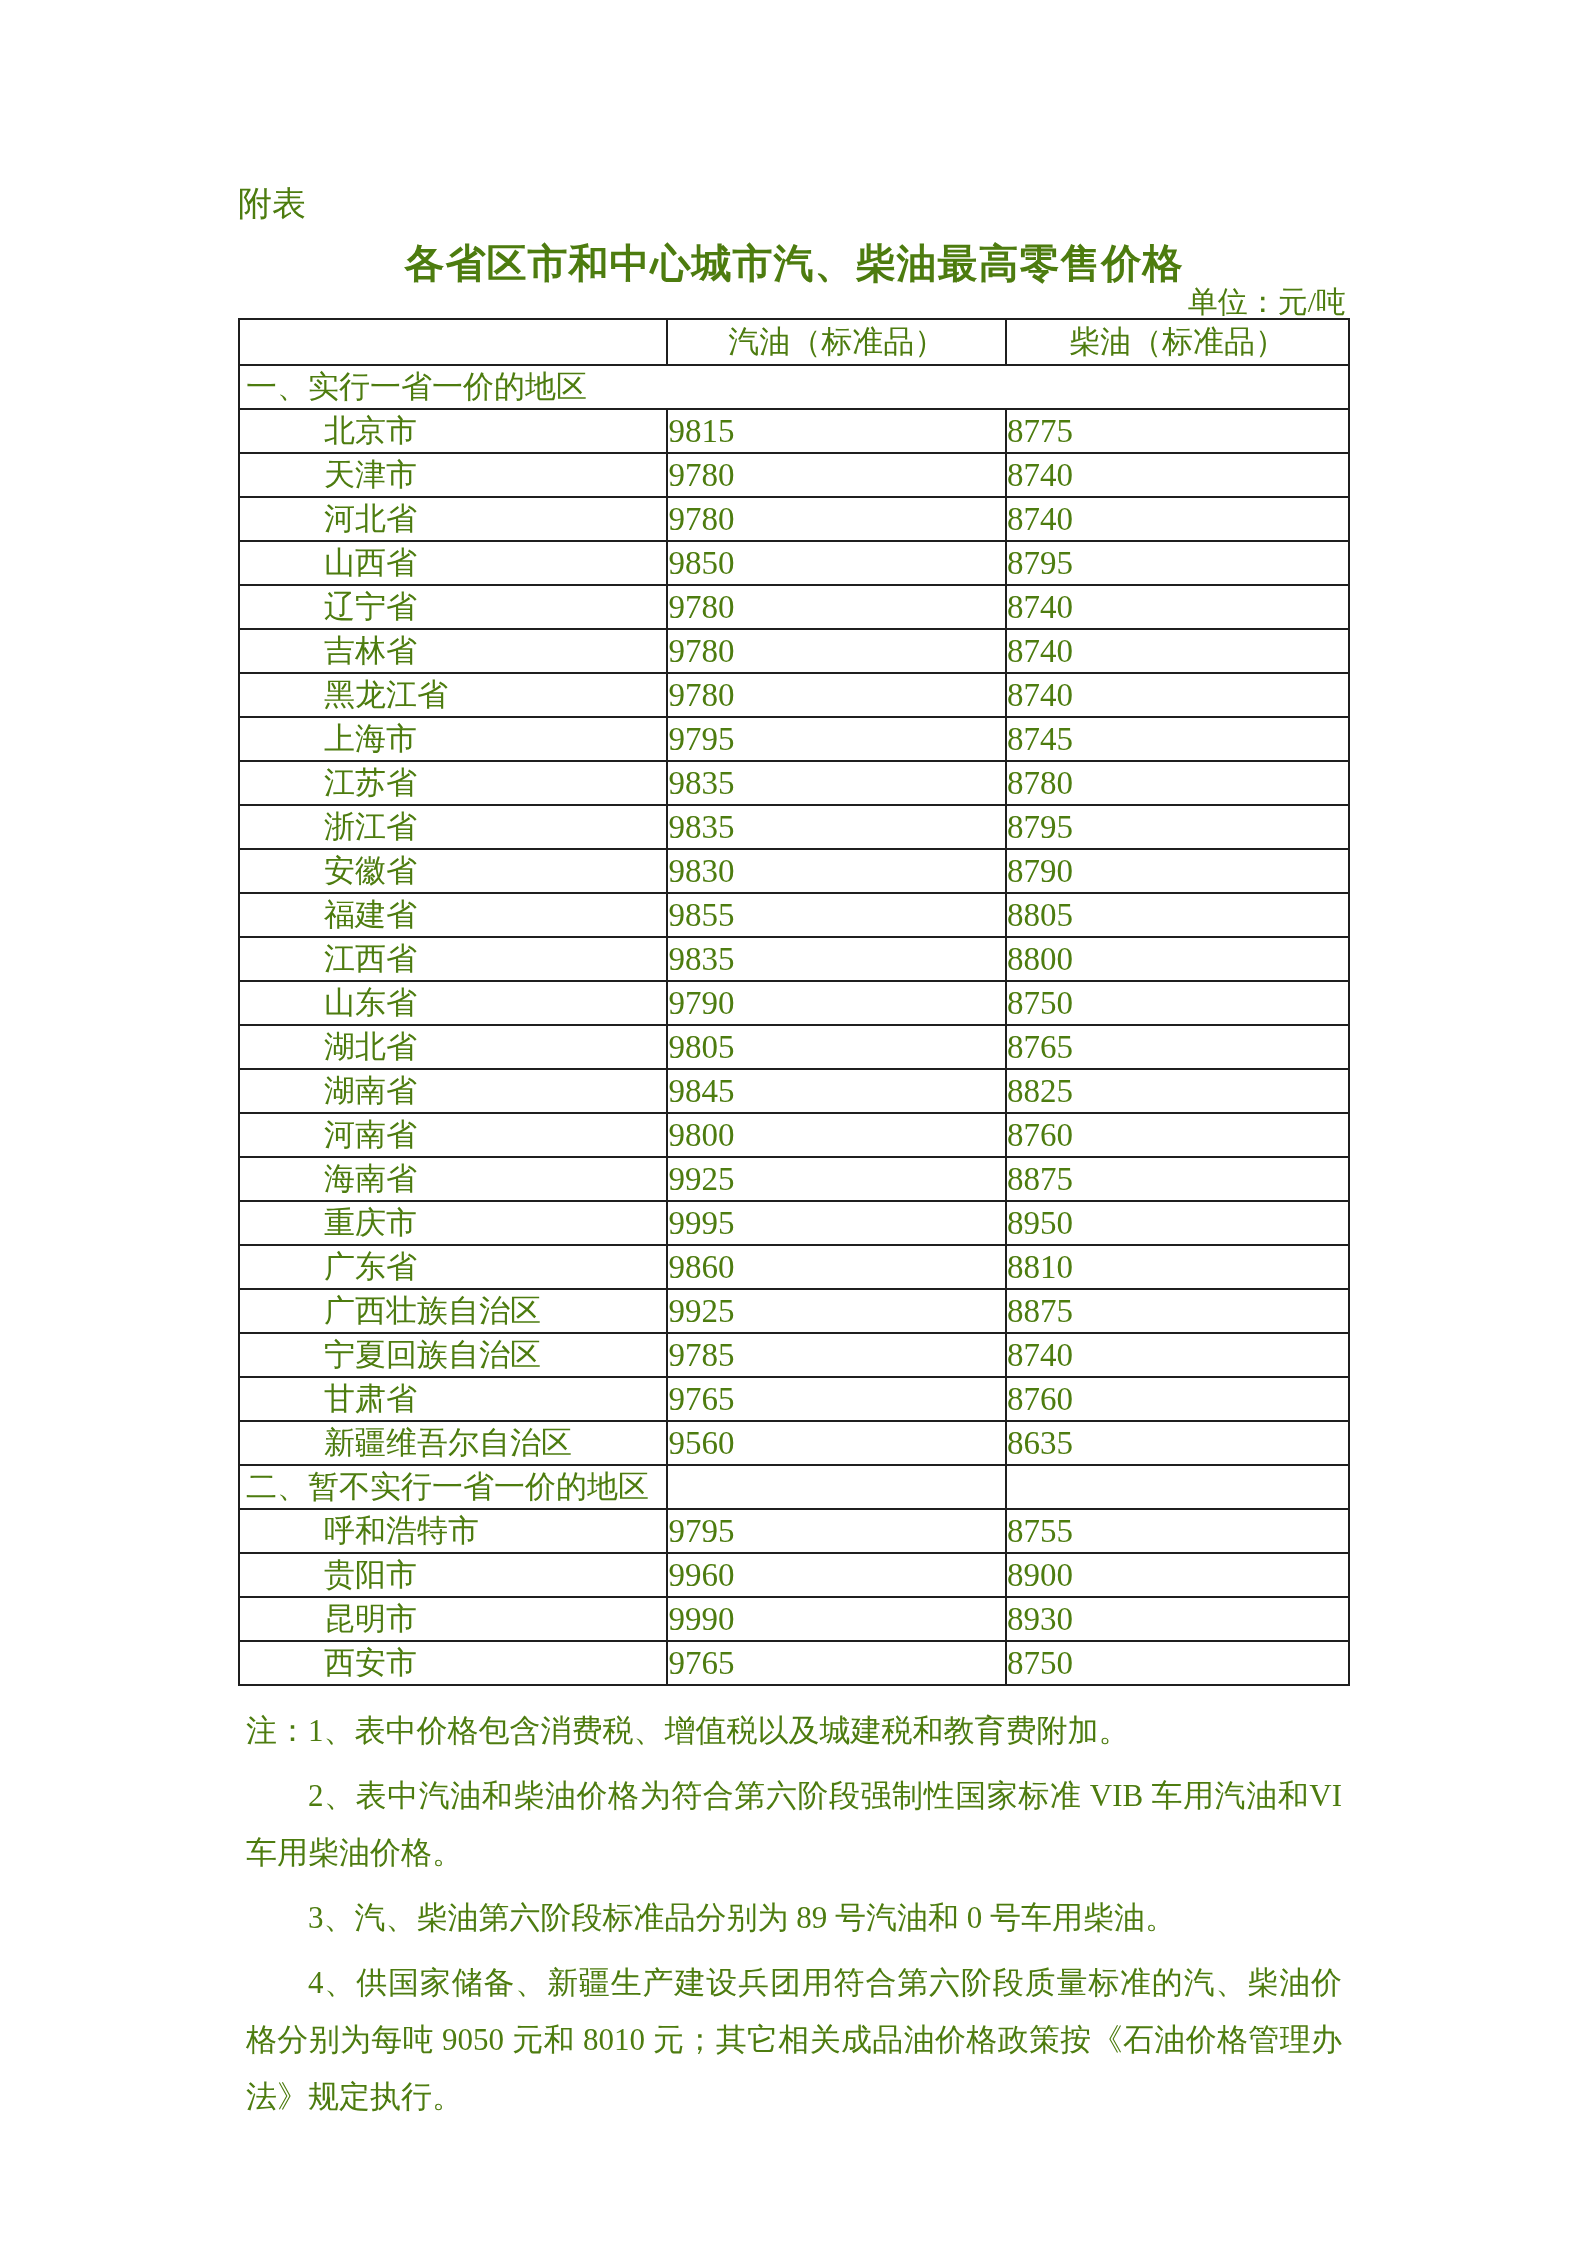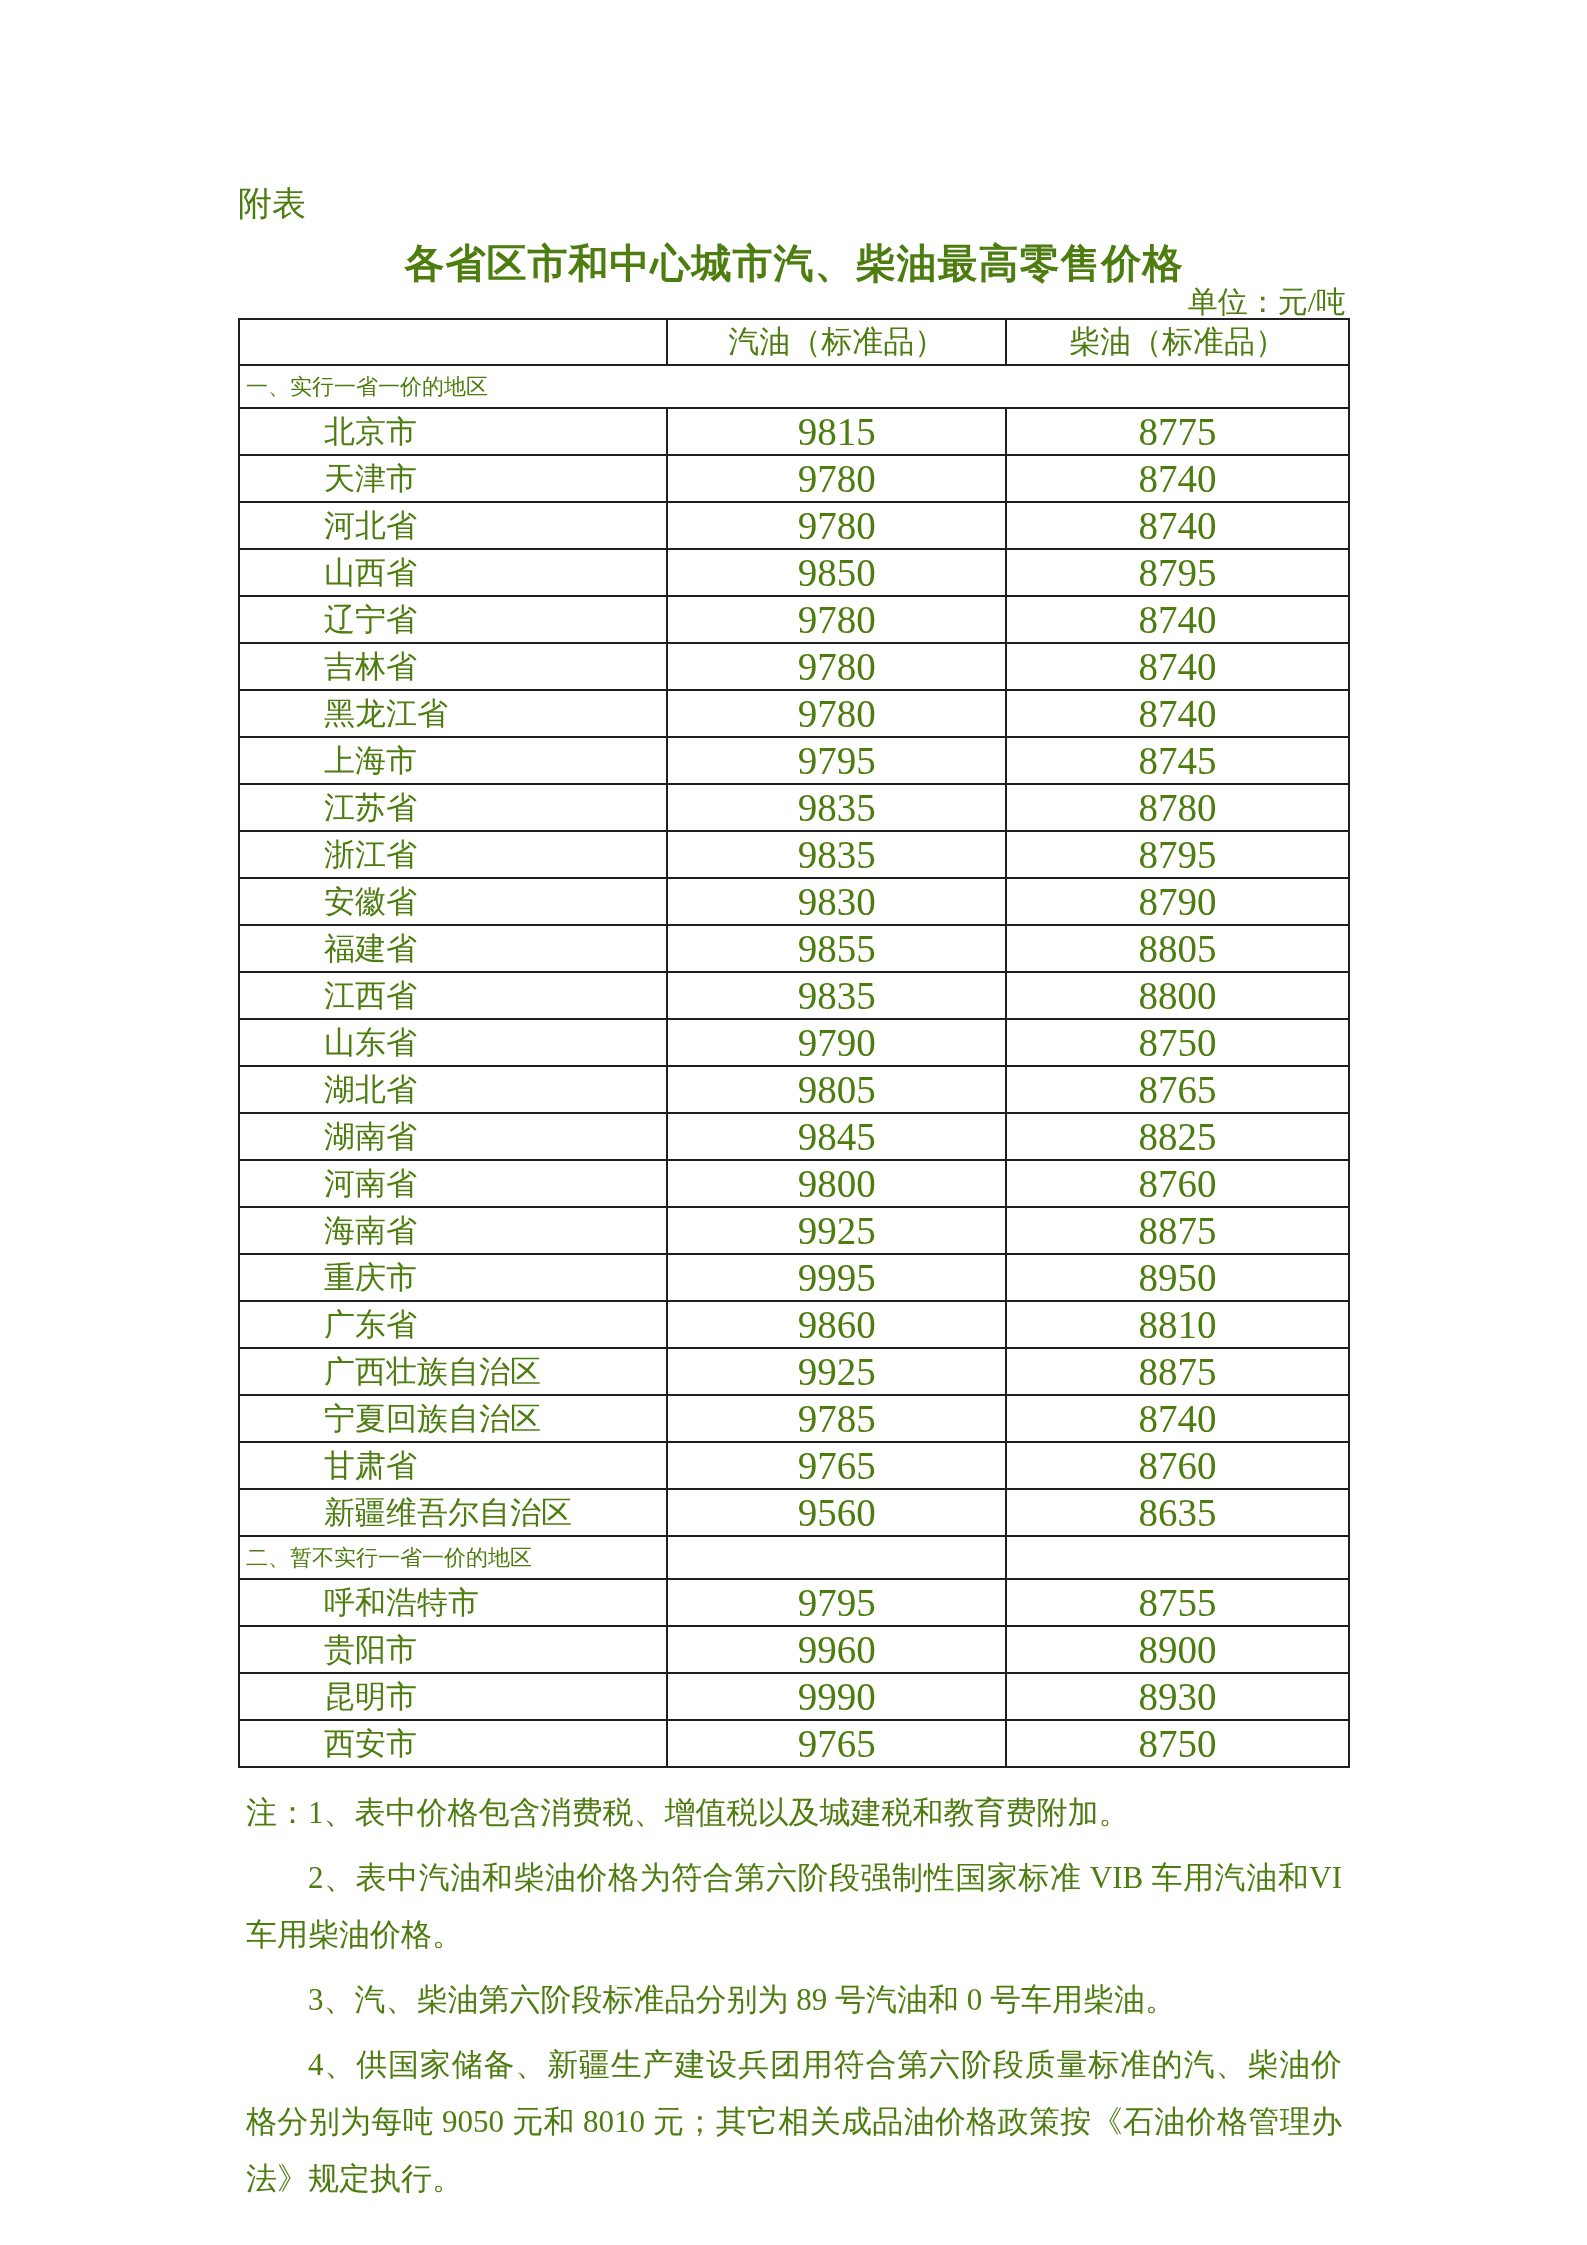--- a/index.html
+++ b/index.html
@@ -51,32 +51,32 @@
     white-space:nowrap;
   }
   .price-table th{
     height:44px;
     font-weight:normal;
     font-size:31px;
     text-align:center;
   }
   .price-table td{height:41px;}
   td.section-cell{
-    font-size:22px;
+    font-size:31px;
     text-align:left;
     padding-left:6px;
   }
   td.region-cell{
     font-size:31px;
     text-align:left;
     padding-left:84px;
   }
   td.num-cell{
-    font-size:39px;
-    text-align:center;
+    font-size:33px;
+    text-align:left;
   }
   .notes{
     margin-top:16px;
     font-size:31px;
     line-height:57px;
     text-align:justify;
   }
   .notes p{margin:8px;}
   .notes p.indent{text-indent:62px;}
 </style>

